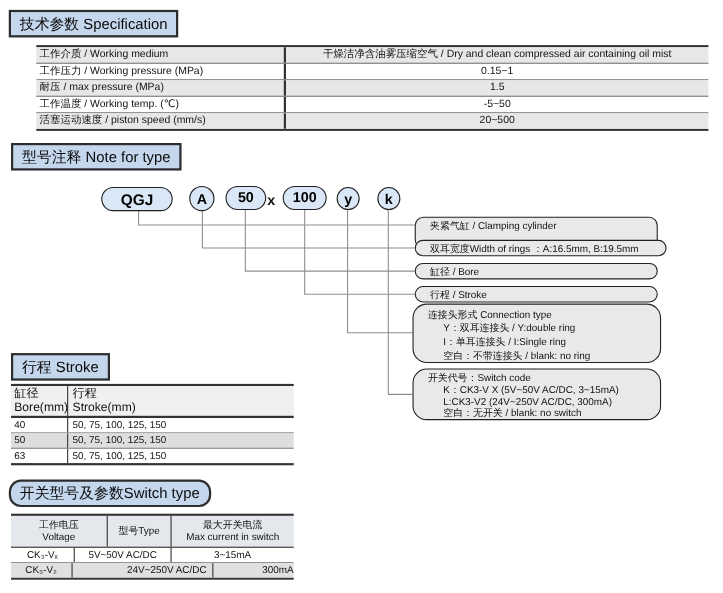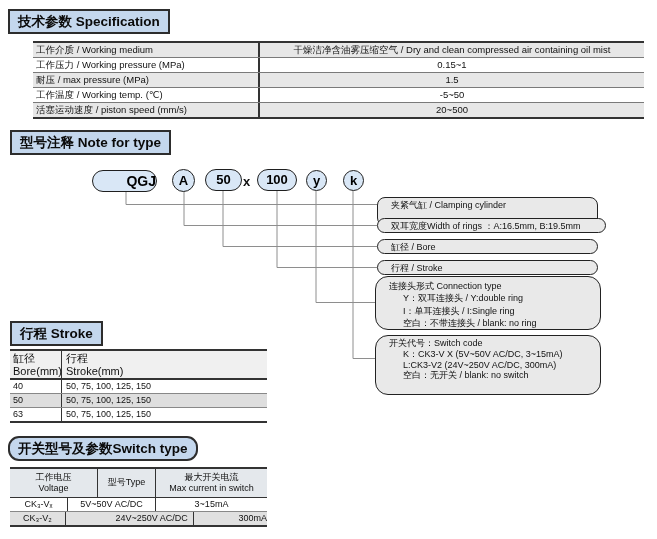--- a/index.html
+++ b/index.html
@@ -1,53 +1,53 @@
 <!DOCTYPE html>
 <html><head>
 <meta charset="utf-8">
 <style>
   html,body{margin:0;padding:0;background:#ffffff;}
   .page{position:relative;width:657px;height:539px;background:#ffffff;overflow:hidden;
         font-family:"Liberation Sans","DejaVu Sans",sans-serif;color:#111;}
 
   
   .sec-title{position:absolute;background:#c4d7ed;border:2px solid #2d2d2d;
-             font-weight:bold;font-size:13.5px;line-height:1;padding:4px 8px 3px;
+             font-weight:normal;font-size:13.5px;line-height:1;padding:4px 8px 3px;
              white-space:nowrap;color:#0a0a0a;}
 
   
   .spec-table{position:absolute;left:33px;top:41px;width:611px;
               border-top:2px solid #333;border-bottom:2px solid #333;}
   .srow{display:flex;height:14px;border-bottom:1px solid #7a7a7a;}
   .srow:last-child{border-bottom:none;}
   .srow.shade{background:#e7e7e7;}
   .slabel{width:222px;border-right:2px solid #333;padding-left:3px;
           font-size:9.5px;line-height:13.5px;white-space:nowrap;overflow:hidden;}
   .sval{flex:1;text-align:center;font-size:9.5px;line-height:13.5px;white-space:nowrap;}
 
   
   .connectors{position:absolute;left:0;top:0;width:657px;height:539px;pointer-events:none;}
   .oval{position:absolute;background:#d9e7f6;border:1.5px solid #1f1f1f;
         font-weight:bold;text-align:center;box-sizing:border-box;color:#000;}
-  .oval-qgj{left:92px;top:170px;width:65px;height:22px;border-radius:12px;font-size:14px;line-height:20px;text-align:right;}
+  .oval-qgj{left:92px;top:170px;width:65px;height:22px;border-radius:12px;font-size:14px;line-height:20px;}
   .oval-a{left:172px;top:169px;width:23px;height:23px;border-radius:50%;font-size:13px;line-height:21px;}
   .oval-50{left:205px;top:169px;width:37px;height:22px;border-radius:11px;font-size:13px;line-height:20px;}
   .sep-x{position:absolute;left:243px;top:174px;font-size:13px;font-weight:bold;}
   .oval-100{left:257px;top:169px;width:40px;height:22px;border-radius:11px;font-size:13px;line-height:20px;}
   .oval-y{left:306px;top:170px;width:21px;height:21px;border-radius:50%;font-size:13px;line-height:19px;}
   .oval-k{left:343px;top:170px;width:21px;height:21px;border-radius:50%;font-size:13px;line-height:19px;}
 
   .lbl{position:absolute;background:#e9e9e9;border:1px solid #222;border-radius:8px;
        font-size:9px;padding-left:13px;box-sizing:border-box;white-space:nowrap;overflow:hidden;}
   .lbl-1{left:377px;top:197px;width:221px;height:29px;line-height:14px;}
   .lbl-2{left:377px;top:218px;width:229px;height:15px;line-height:14px;}
   .lbl-3{left:377px;top:239px;width:221px;height:15px;line-height:14px;}
   .lbl-4{left:377px;top:260px;width:221px;height:15px;line-height:14px;}
   .lbl-5{left:375px;top:276px;width:226px;height:54px;border-radius:13px;padding:3px 0 0 13px;}
-  .lbl-6{left:375px;top:335px;width:226px;height:60px;border-radius:13px;padding:2px 0 0 13px;}
+  .lbl-6{left:375px;top:335px;width:226px;height:47px;border-radius:13px;padding:2px 0 0 13px;}
   .lbl-5 .ln{line-height:12.3px;}
   .lbl-6 .ln{line-height:10.8px;}
   .ln.indent{padding-left:14px;}
 
   
   .stroke-table{position:absolute;left:10px;top:349px;width:257px;
                 border-top:2px solid #333;border-bottom:2px solid #333;box-sizing:border-box;}
   .st-head{display:flex;height:27px;border-bottom:2px solid #333;background:#f0f0f0;}
   .st-head .c1,.st-row .c1{width:52px;border-right:1.5px solid #333;padding-left:3px;box-sizing:border-box;}
   .st-head .c2,.st-row .c2{flex:1;padding-left:4px;}

